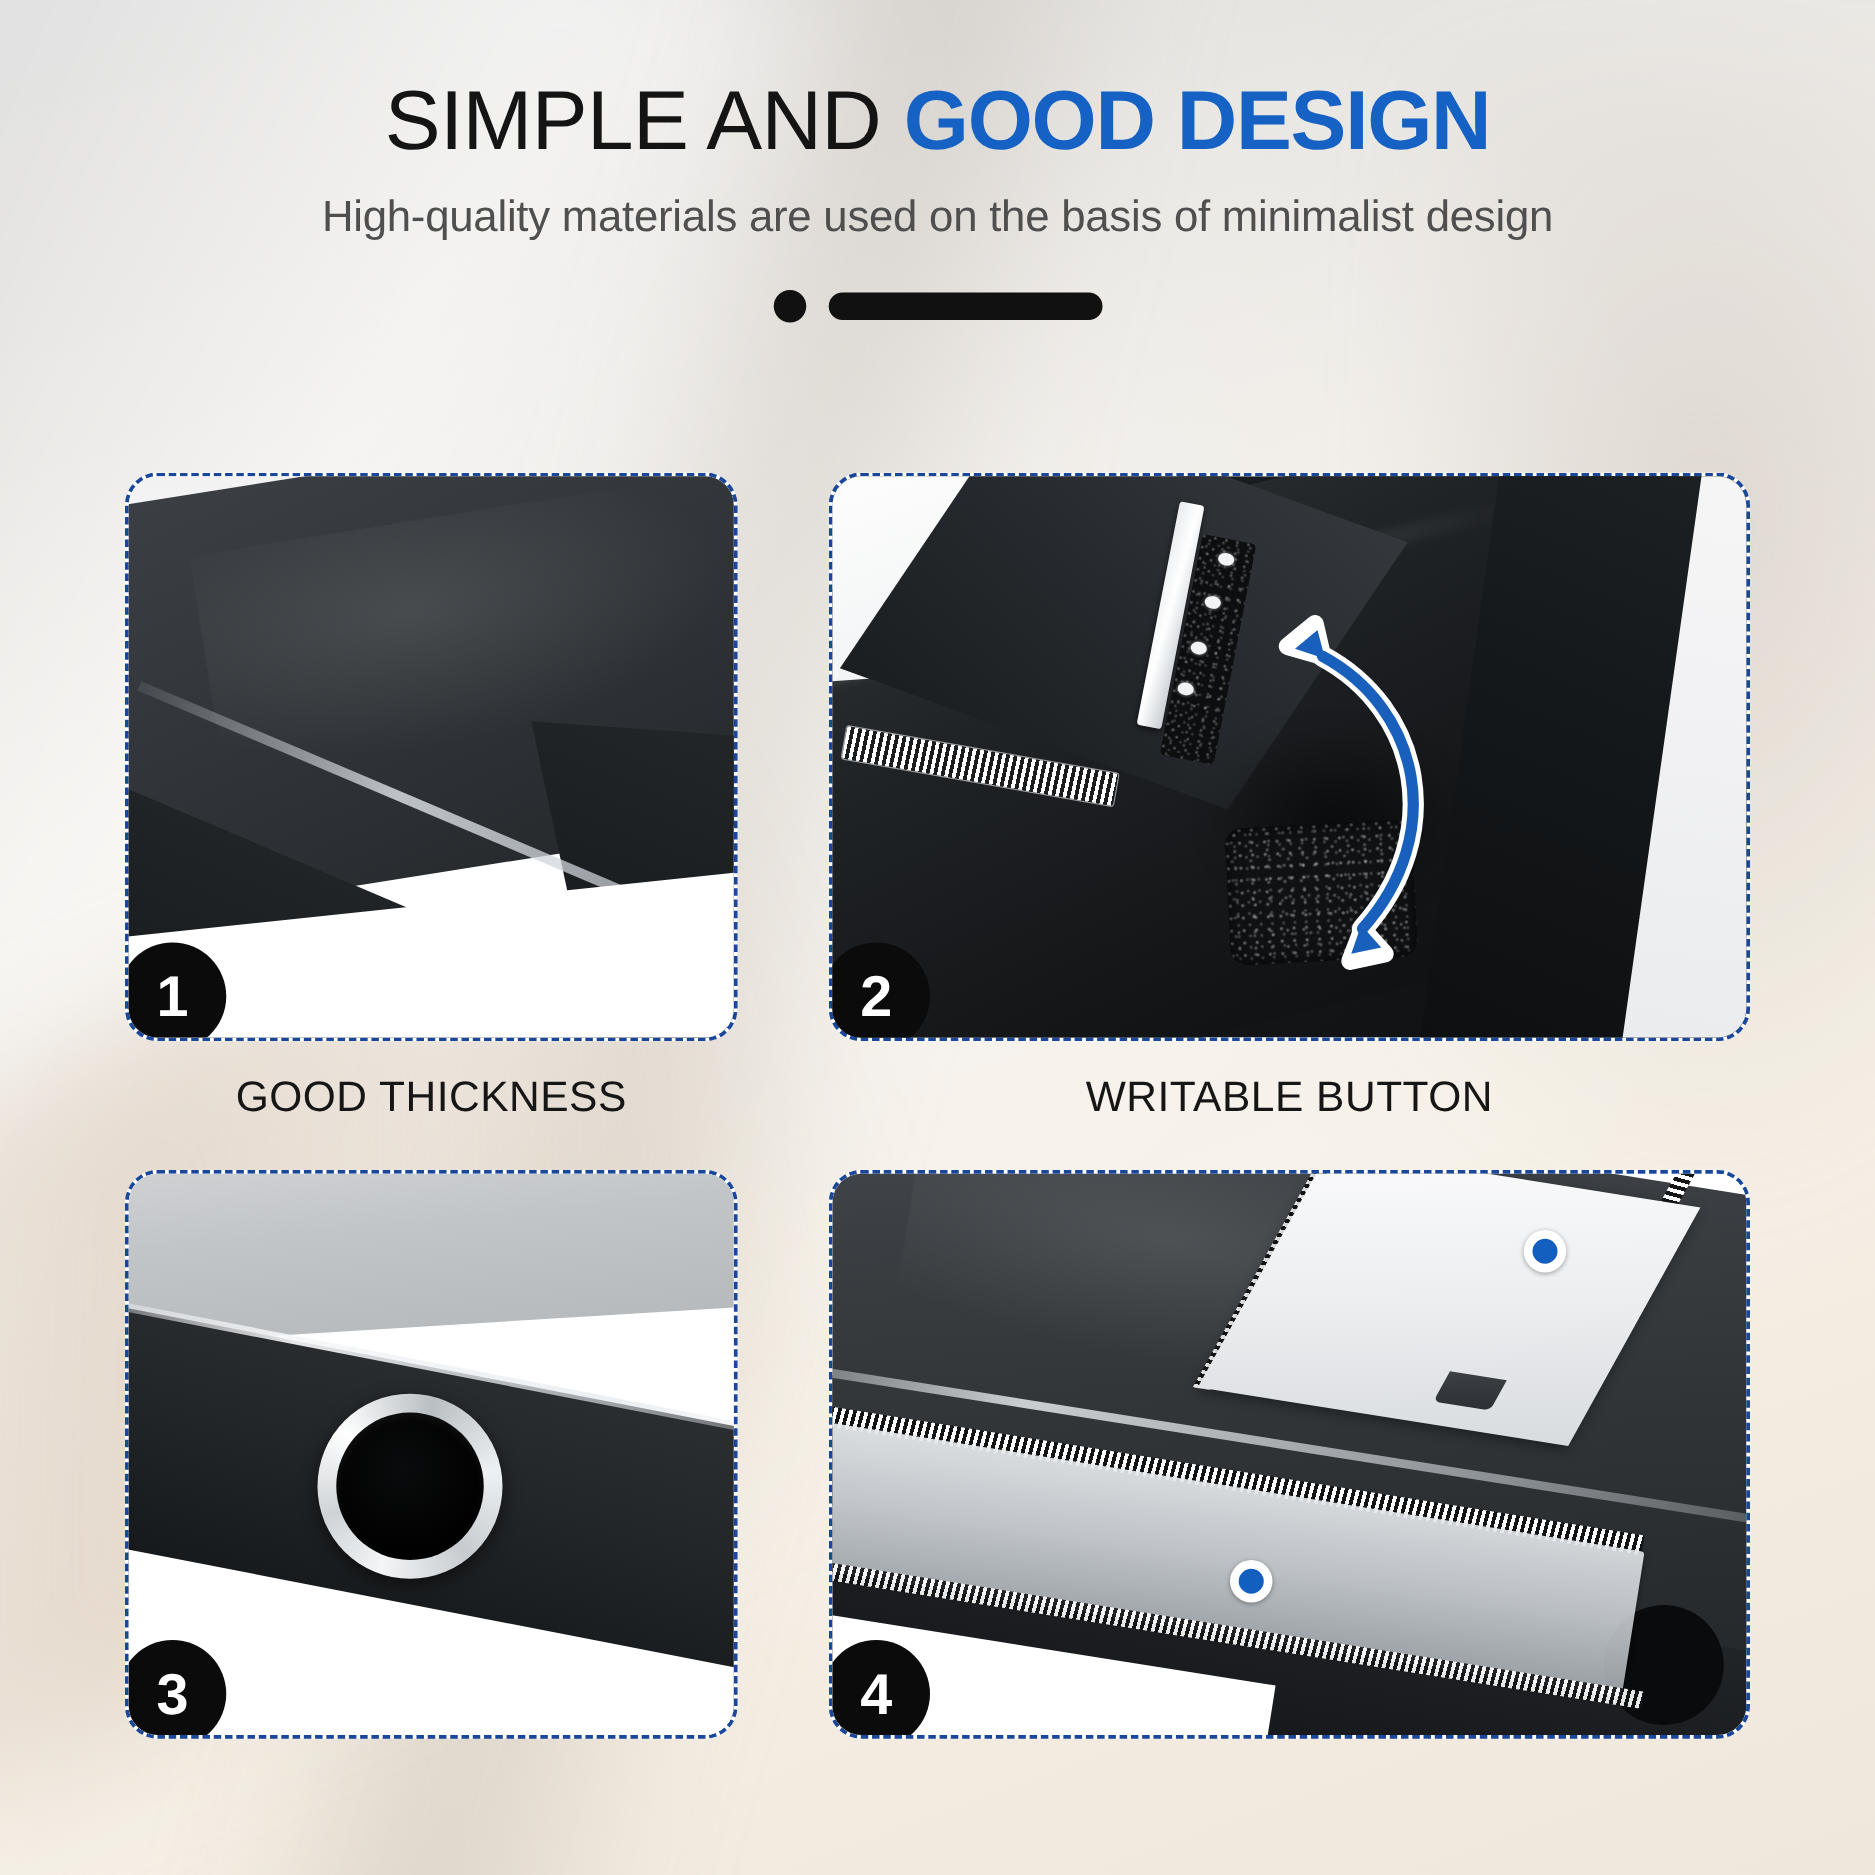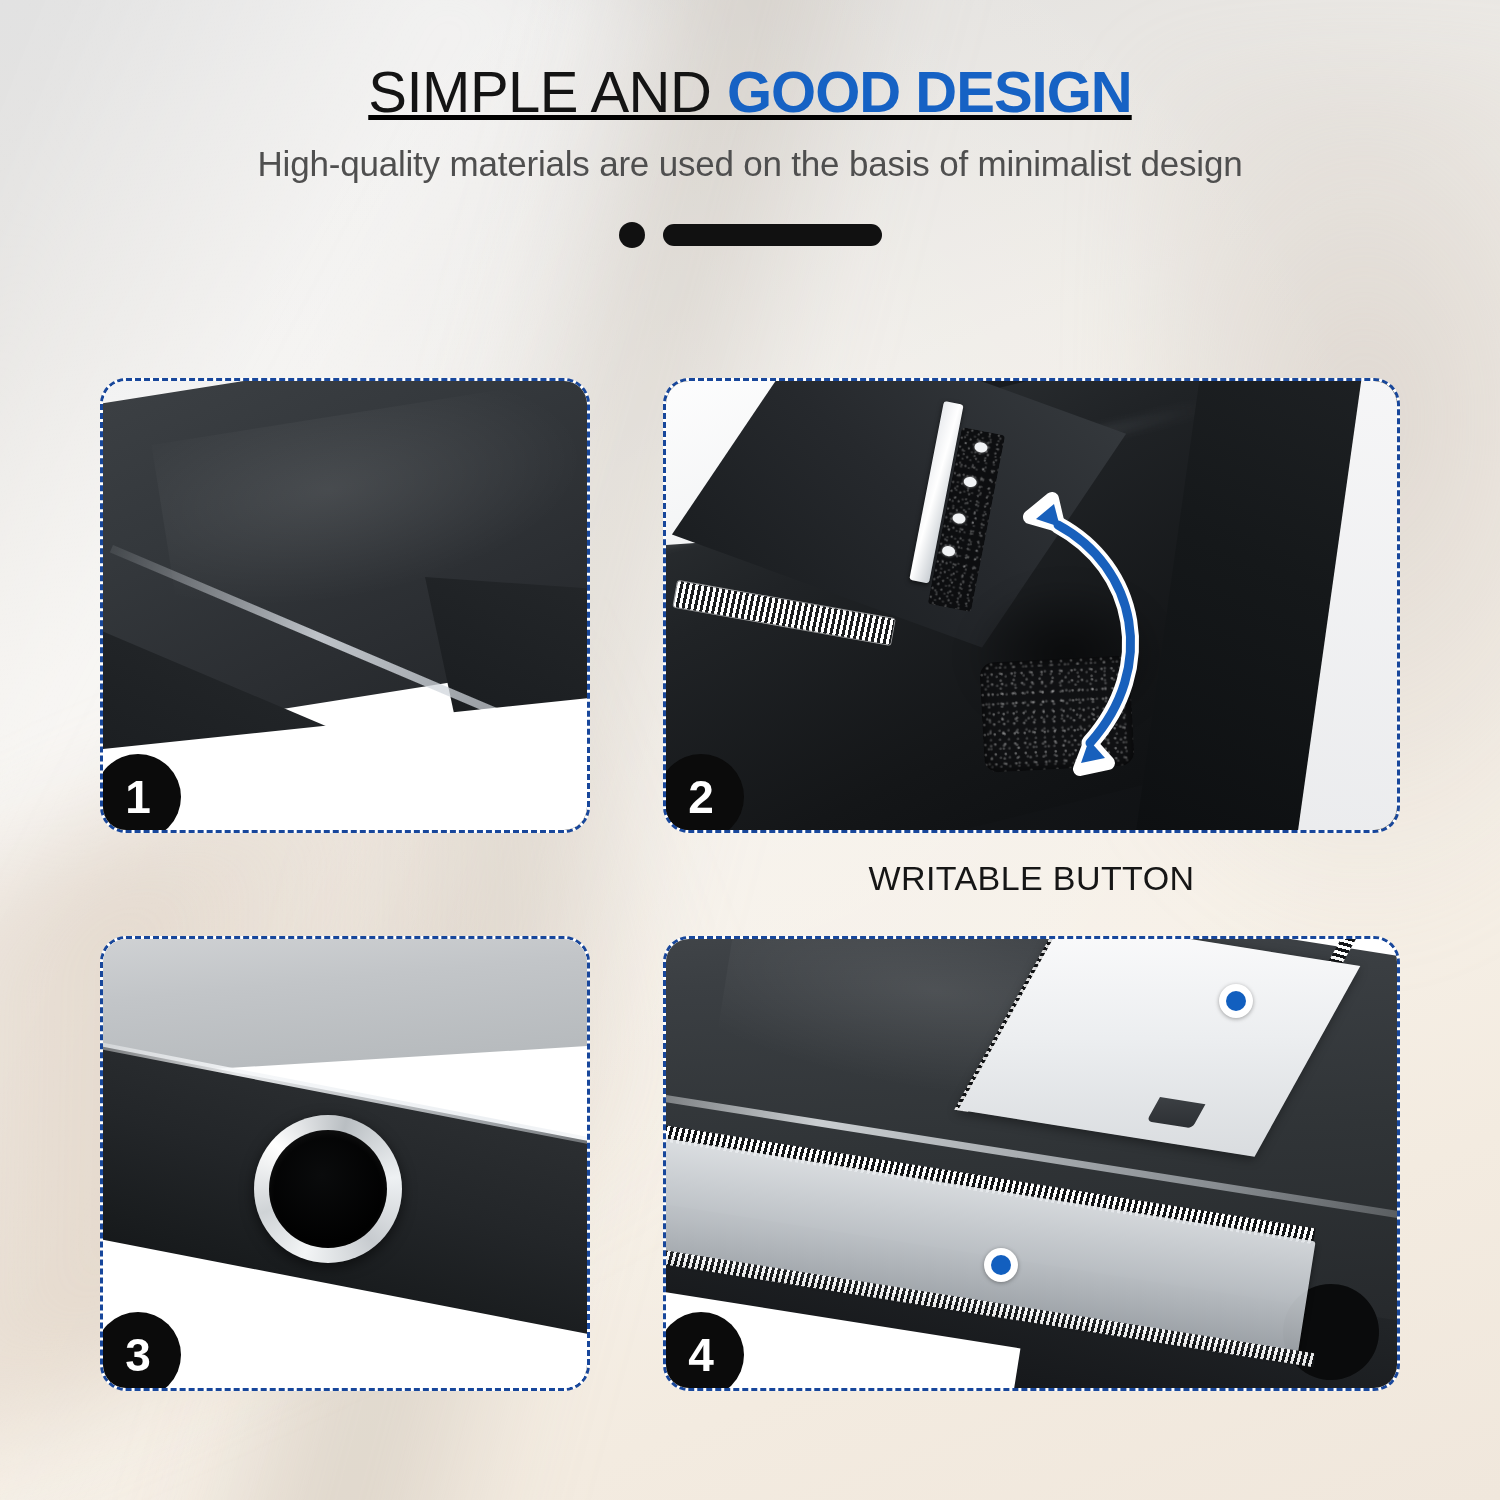--- a/index.html
+++ b/index.html
@@ -68,25 +68,24 @@
   
   #header {
     position: absolute;
     left: 0; top: 0;
     width: 1500px;
     text-align: center;
     z-index: 5;
   }
   #title {
     margin-top: 62px;
-    font-size: 58px;
+    font-size: 67px;
     line-height: 1.04;
     letter-spacing: -0.5px;
     white-space: nowrap;
-    text-decoration: underline;
   }
   .title-plain {
     font-weight: 400;
     color: #141414;
   }
   .title-accent {
     font-weight: 800;
     color: #1662C4;
     letter-spacing: -1px;
   }
@@ -601,20 +600,21 @@
           <div id="p1-bg"></div>
           <div id="p1-lid"></div>
           <div id="p1-body"></div>
           <div id="p1-right-face"></div>
           <div id="p1-edge-hi"></div>
           <div id="p1-sheen"></div>
           <div id="p1-floor"></div>
         </div>
         <div class="badge">1</div>
       </div>
+      <div class="caption">GOOD THICKNESS</div>
     </div>
 
     <div class="panel-cell cell-wide">
       <div class="photo-frame">
         <div class="photo-inner">
           <div id="p2-bg"></div>
           <div id="p2-diag"></div>
           <div id="p2-diag-hi"></div>
           <div id="p2-white-top"></div>
           <div id="p2-flap"></div>

